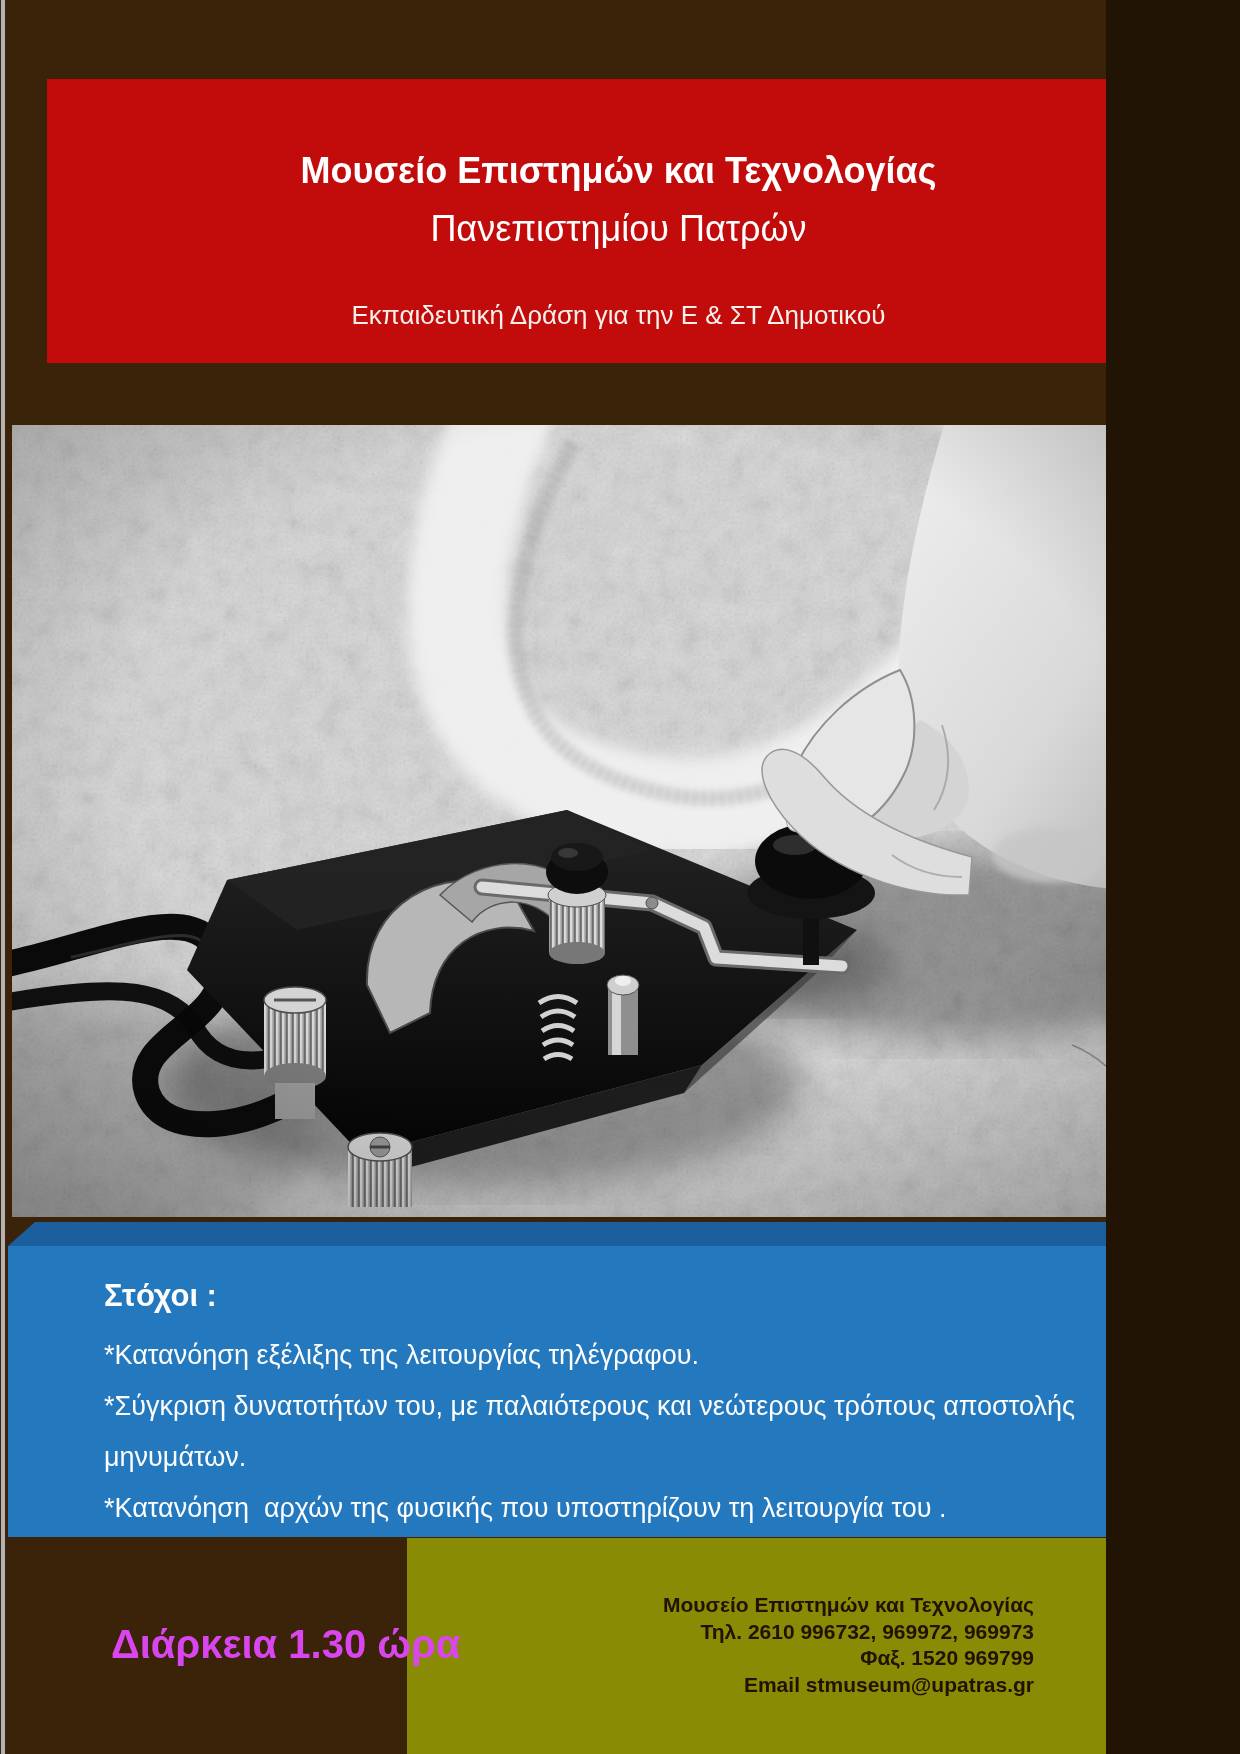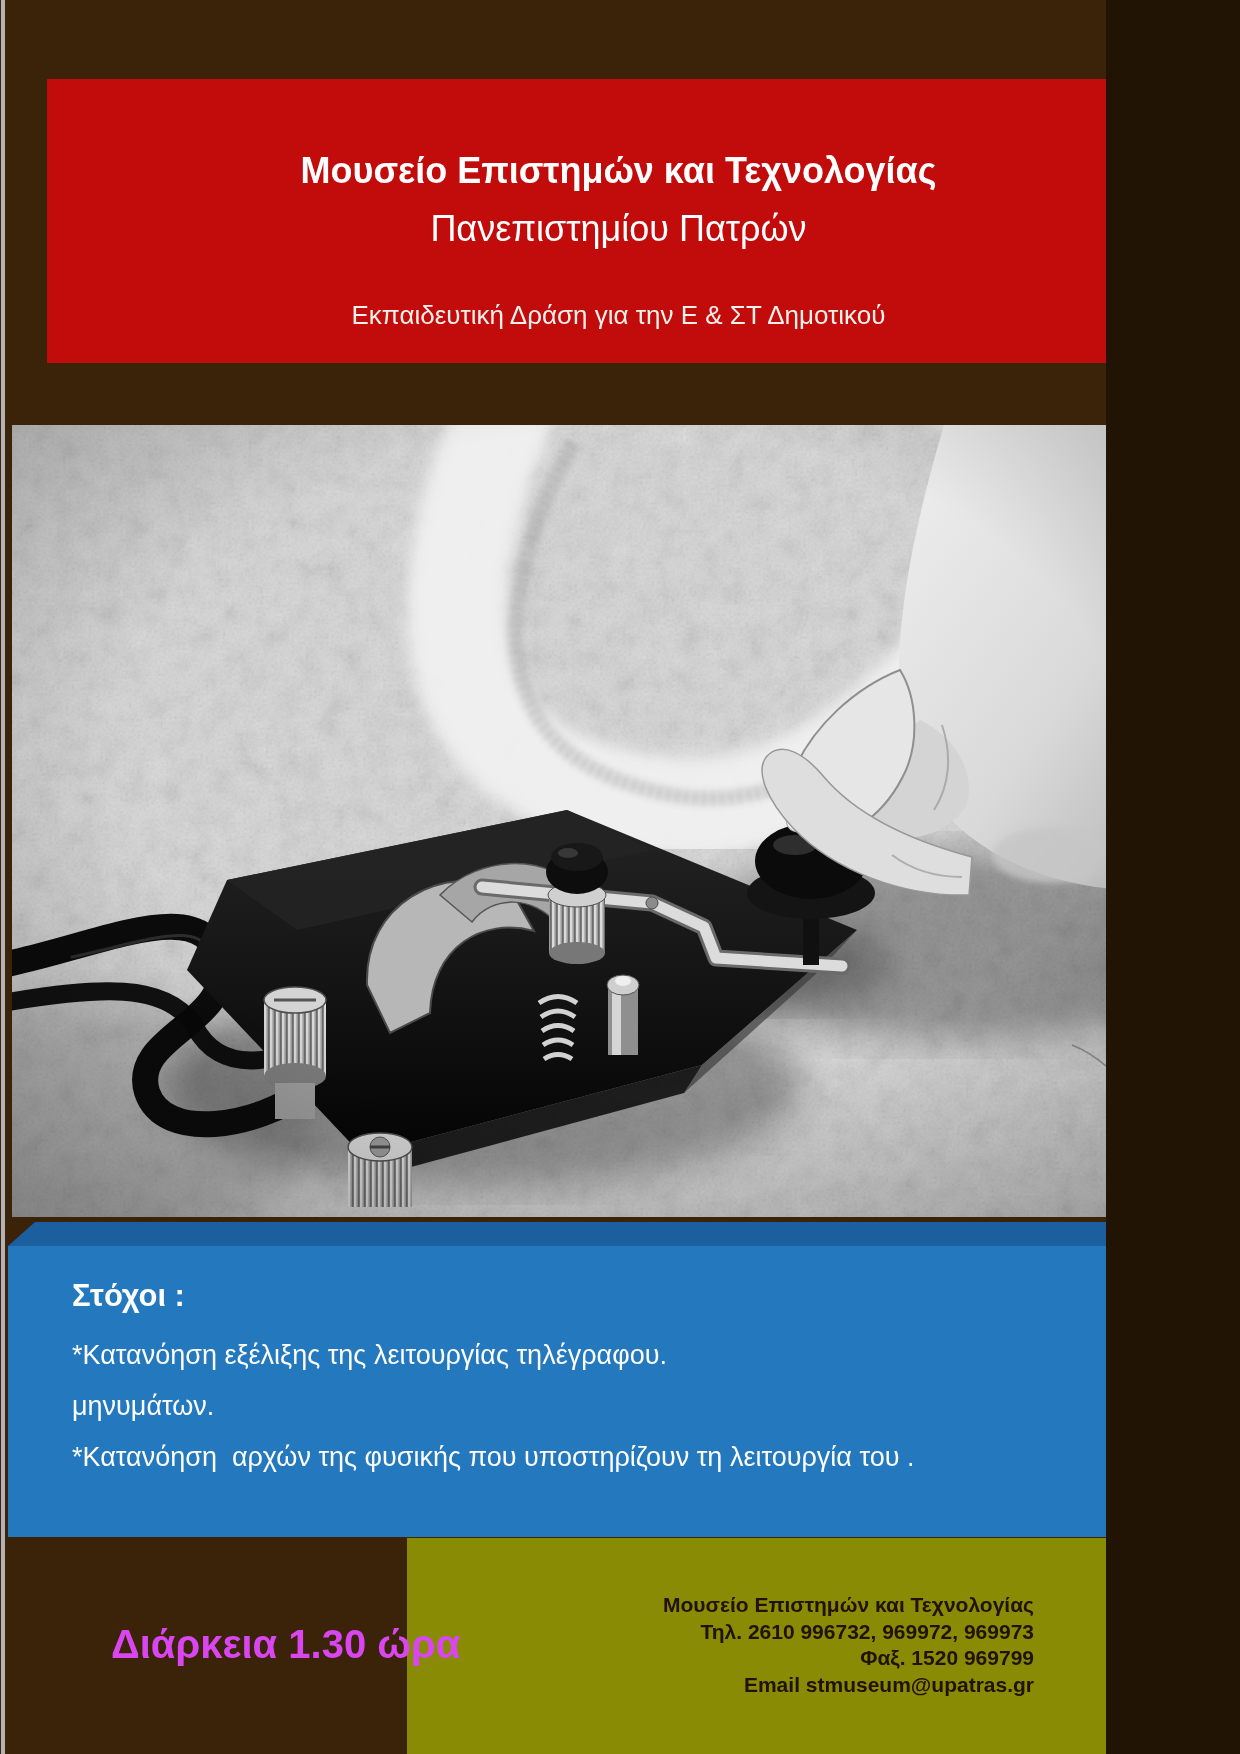--- a/index.html
+++ b/index.html
@@ -19,21 +19,21 @@
   #slogan{
     top:294px;font-size:40px;font-weight:bold;color:#f7a600;
     letter-spacing:-0.5px;
     -webkit-text-stroke:1.1px #7e1200;
     text-shadow:2px 2px 0 #6e0d00, 3px 3px 2px rgba(60,5,0,.8);
   }
   
   #photo{left:12px;top:425px;width:1216px;height:792px;display:block;}
   
   #blue-box{left:0;top:1218px;width:1240px;height:322px;display:block;}
-  .goal-text{color:#fdfdfd;}
+  .goal-text{color:#fdfdfd;margin-left:32px;}
   #goals-heading{left:72px;top:1278px;font-size:31px;font-weight:bold;}
   #goals-lines{left:72px;top:1330px;width:1100px;font-size:27px;line-height:51px;}
   #goals-lines div{white-space:pre-wrap;}
   
   #olive-box{left:407px;top:1538px;width:833px;height:216px;background:#8a8b04;}
   #duration{left:74px;top:1622px;font-size:40px;font-weight:bold;color:#d946ef;margin-left:37px;}
   #contact{right:72px;top:1592px;width:700px;text-align:right;
            font-size:21px;font-weight:bold;line-height:26.5px;color:#201204;}
 </style>
 </head>
@@ -193,20 +193,21 @@
 
   <svg class="abs" id="blue-box" viewBox="0 0 1240 322">
     <polygon points="35,4 1217,4 1213,28 8,28" fill="#1b5f9e"></polygon>
     <polygon points="1217,4 1232,22 1232,297 1213,319 1213,28" fill="#4f98d0"></polygon>
     <polygon points="8,28 1213,28 1213,319 8,319" fill="#2378be"></polygon>
   </svg>
 
   <div class="abs goal-text" id="goals-heading">Στόχοι :</div>
   <div class="abs goal-text" id="goals-lines">
     <div>*Κατανόηση εξέλιξης της λειτουργίας τηλέγραφου.</div>
+    <div>*Σύγκριση δυνατοτήτων του, με παλαιότερους και νεώτερους τρόπους αποστολής</div>
     <div>μηνυμάτων.</div>
     <div>*Κατανόηση  αρχών της φυσικής που υποστηρίζουν τη λειτουργία του .</div>
   </div>
 
   <div class="abs" id="olive-box"></div>
   <div class="abs" id="duration">Διάρκεια 1.30 ώρα</div>
   <div class="abs" id="contact">
     <div>Μουσείο Επιστημών και Τεχνολογίας</div>
     <div>Τηλ. 2610 996732, 969972, 969973</div>
     <div>Φαξ. 1520 969799</div>

